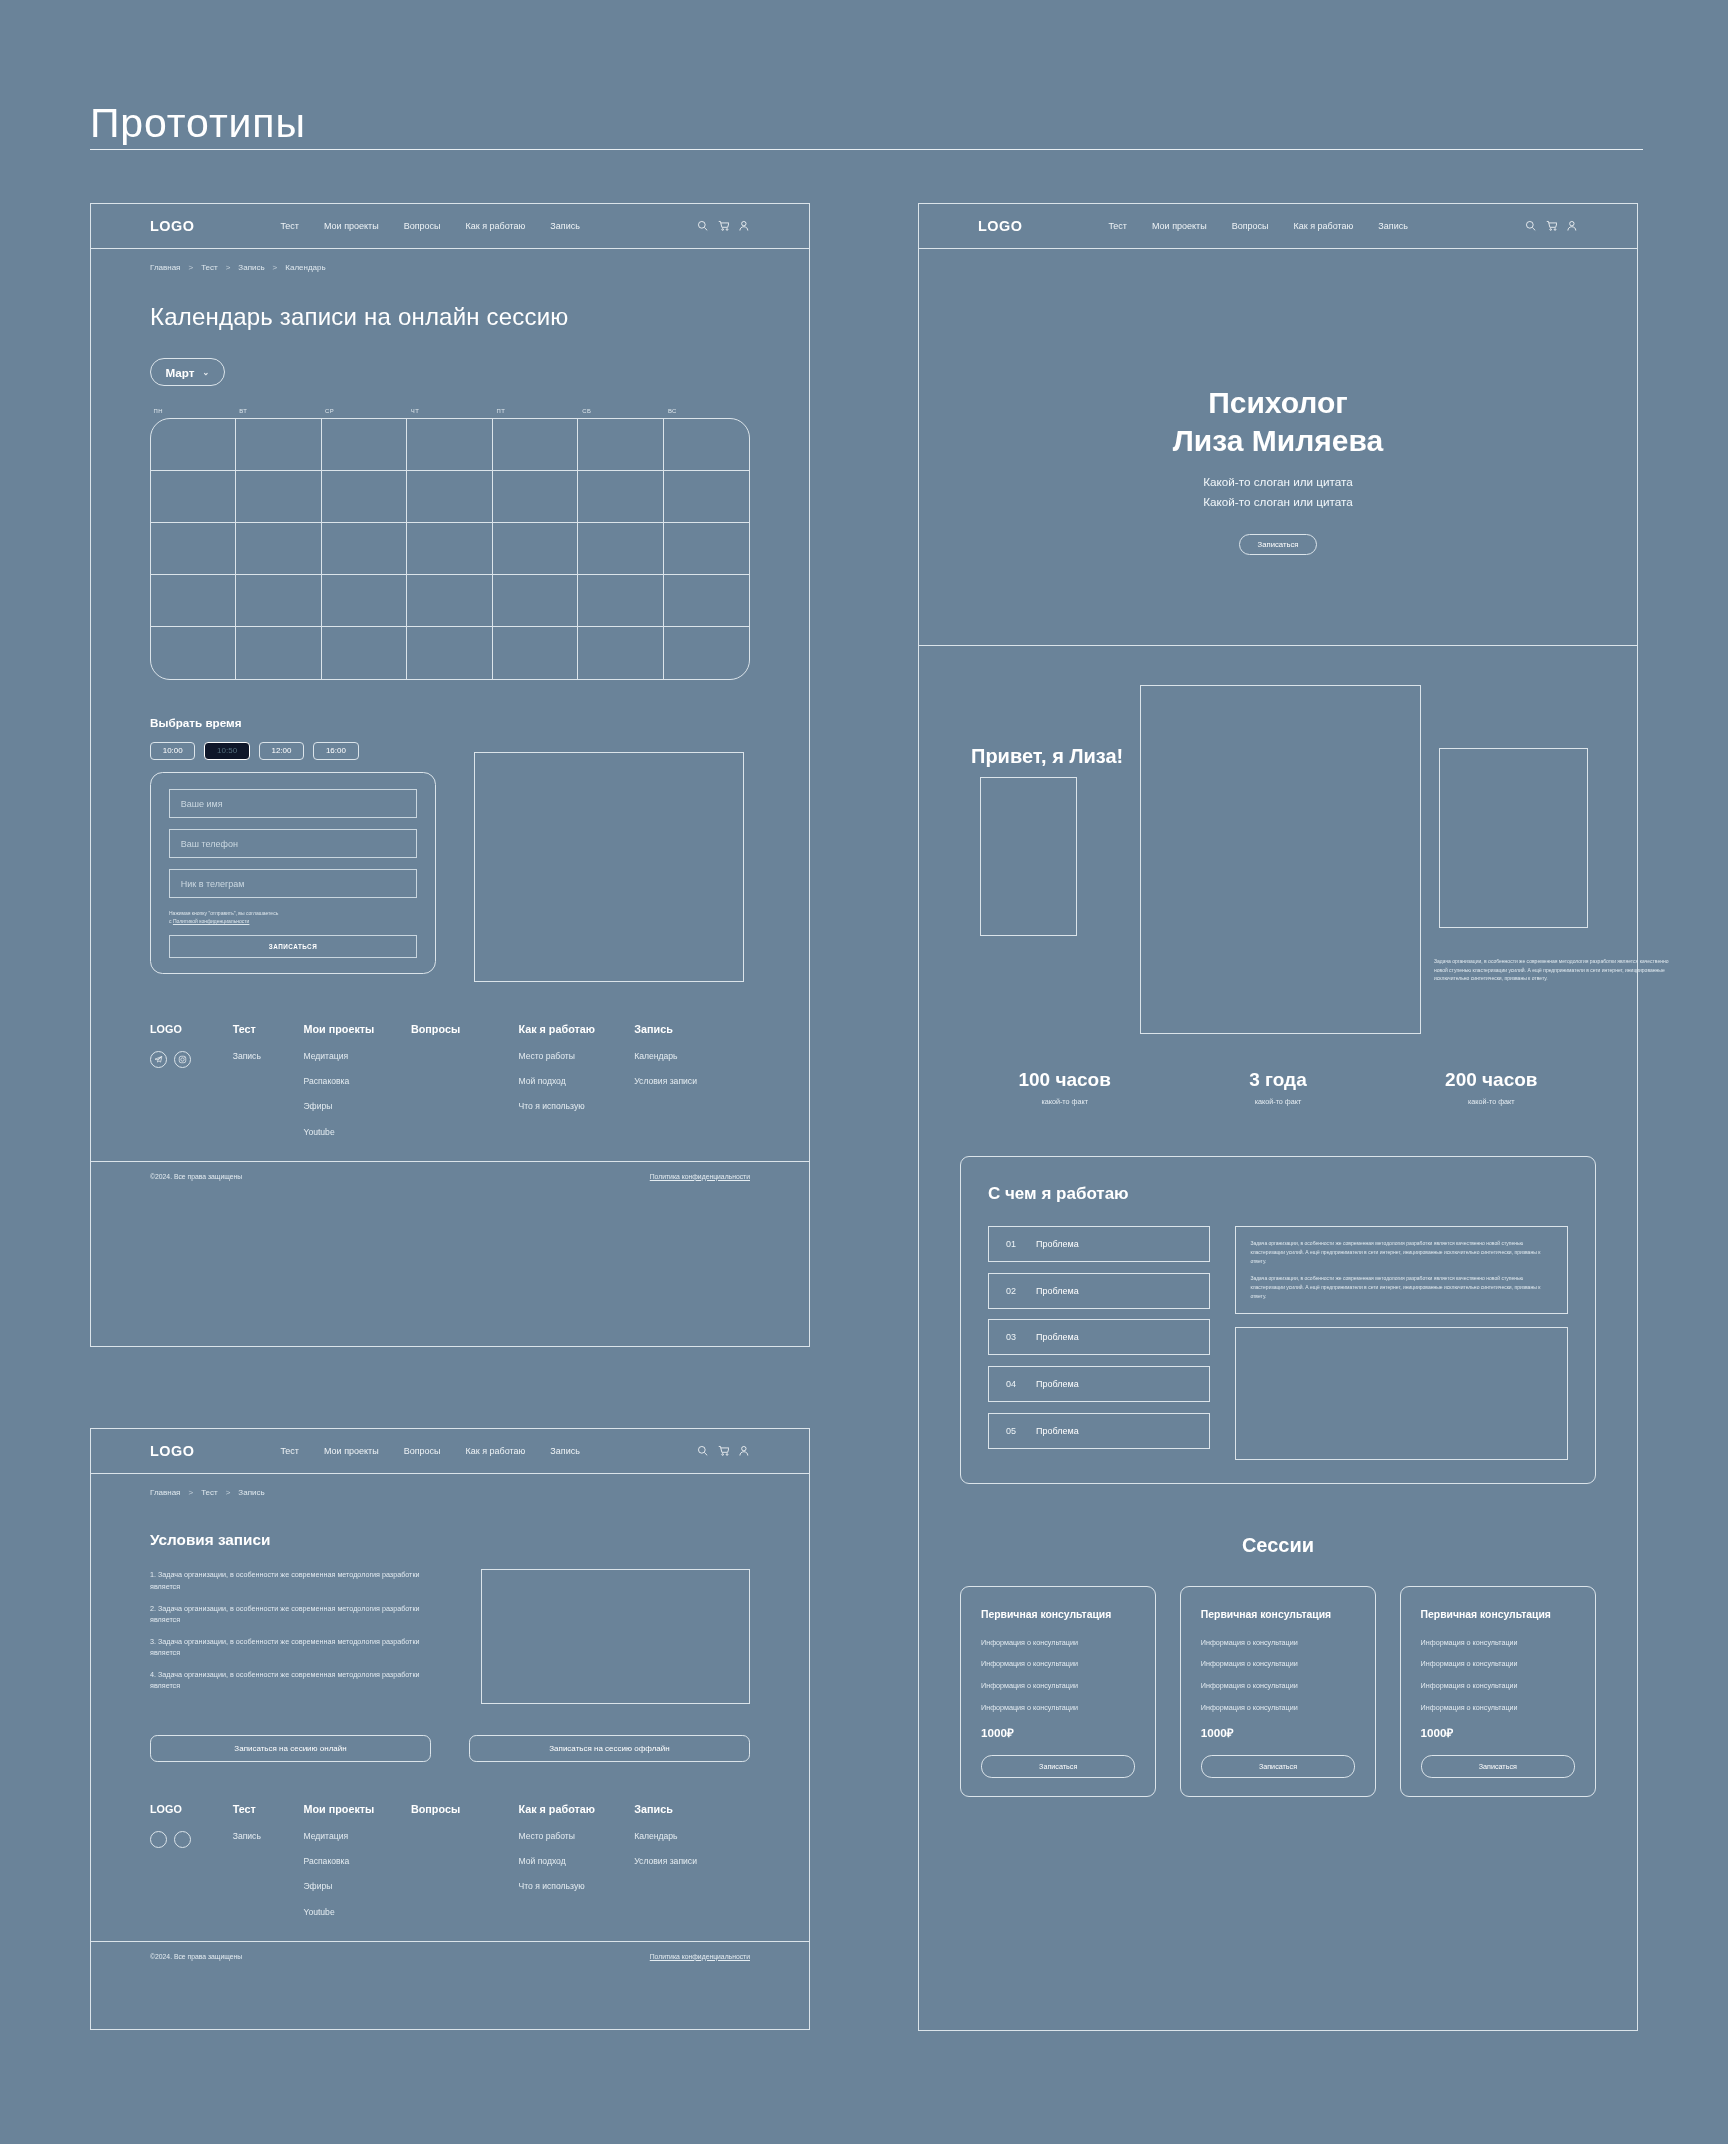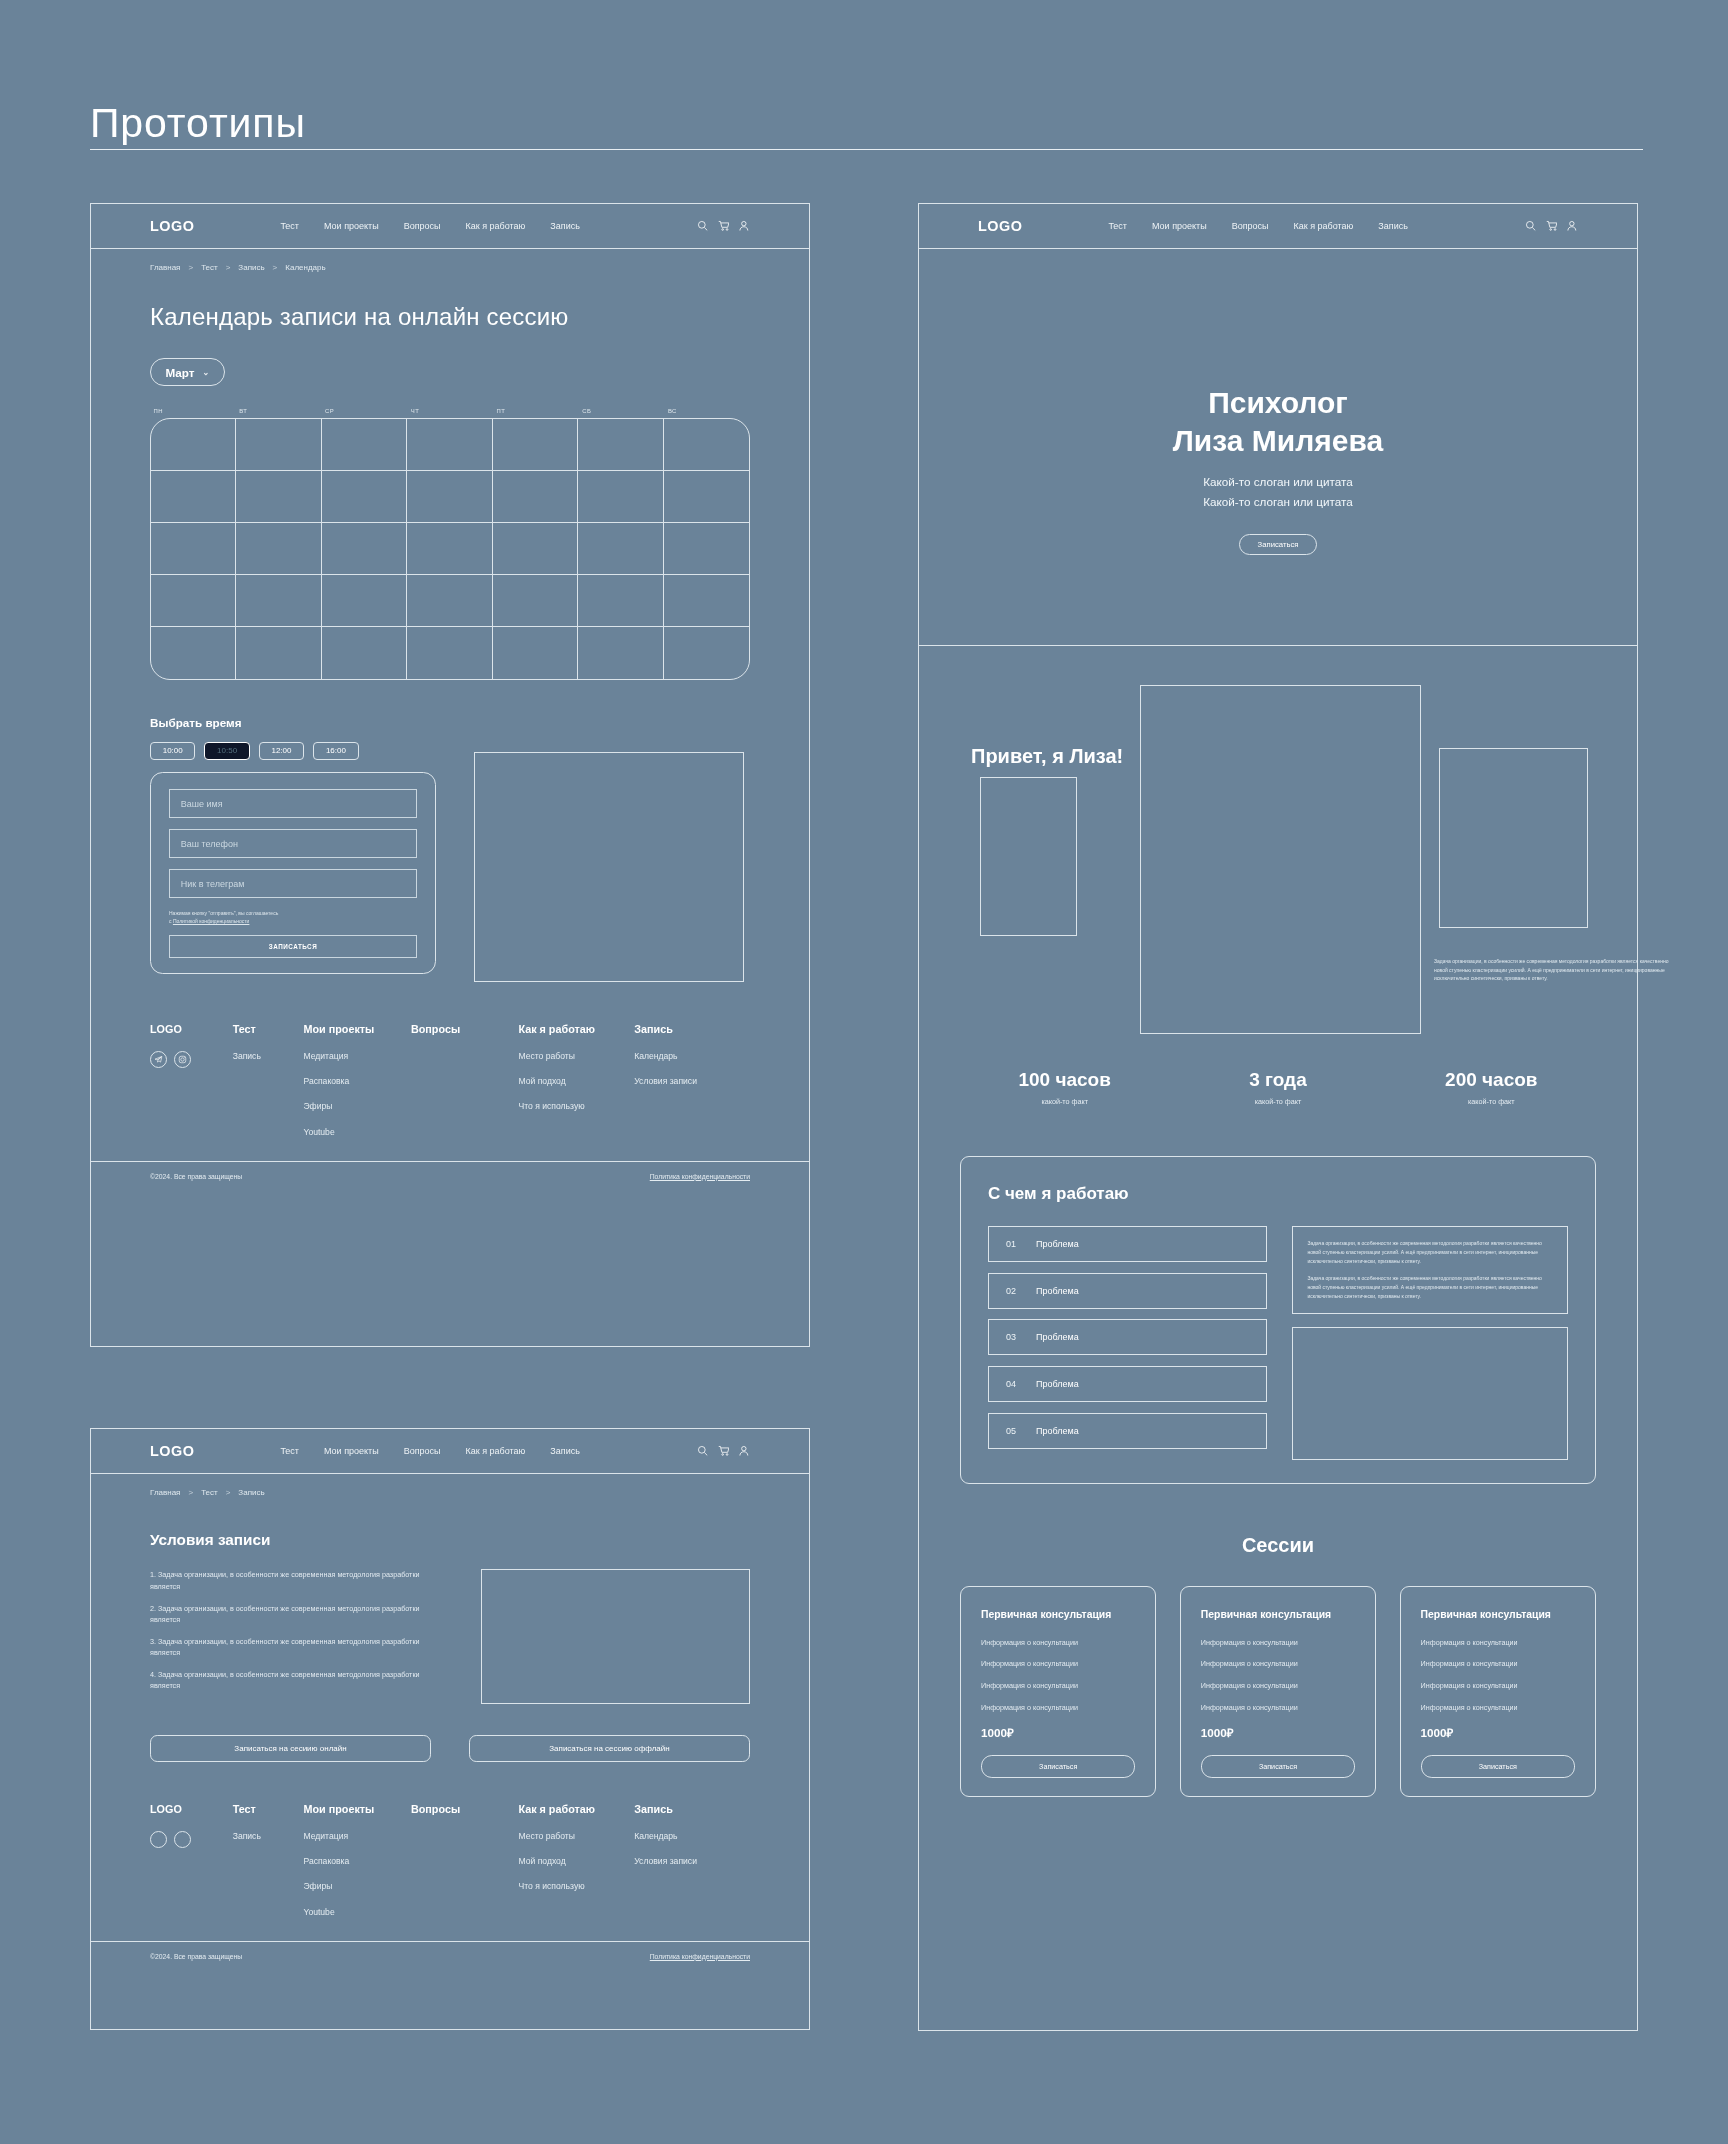--- a/index.html
+++ b/index.html
@@ -144,21 +144,21 @@
                 line-height:1.75; color:#e0e9ef; }
 
   .stats { display:flex; justify-content:space-between; padding:0 45px;gap:12px; }
   .stat { text-align:center; flex:1; }
   .stat-val { font-size:19px; font-weight:bold; }
   .stat-lbl { font-size:7.2px; color:#e3ebf1; margin-top:6.3px; }
 
   .work-card { margin:0 41px; border:0.9px solid #dbe4ea; border-radius:9px; padding:27px 27px 23.4px; }
   .work-title { font-size:17px; font-weight:bold; margin-bottom:21.6px; }
   .work-body { display:flex; gap:25px; }
-  .prob-col { width:279px; }
+  .prob-col { width:222px; }
   .prob {
     border:0.9px solid #dbe4ea; height:36px; display:flex; align-items:center;
     gap:20px; padding:0 17px; font-size:9px; margin-bottom:10.8px;
   }
   .prob .num { color:#eef4f8; }
   .detail-col { flex:1; display:flex; flex-direction:column; gap:12.6px; }
   .detail-box { border:0.9px solid #dbe4ea; padding:12.6px 14.4px; font-size:5px;
                 line-height:1.8; color:#e0e9ef; }
   .detail-box p + p { margin-top:7.2px; }
   .detail-empty { border:0.9px solid #dbe4ea; flex:1; min-height:106px; }

